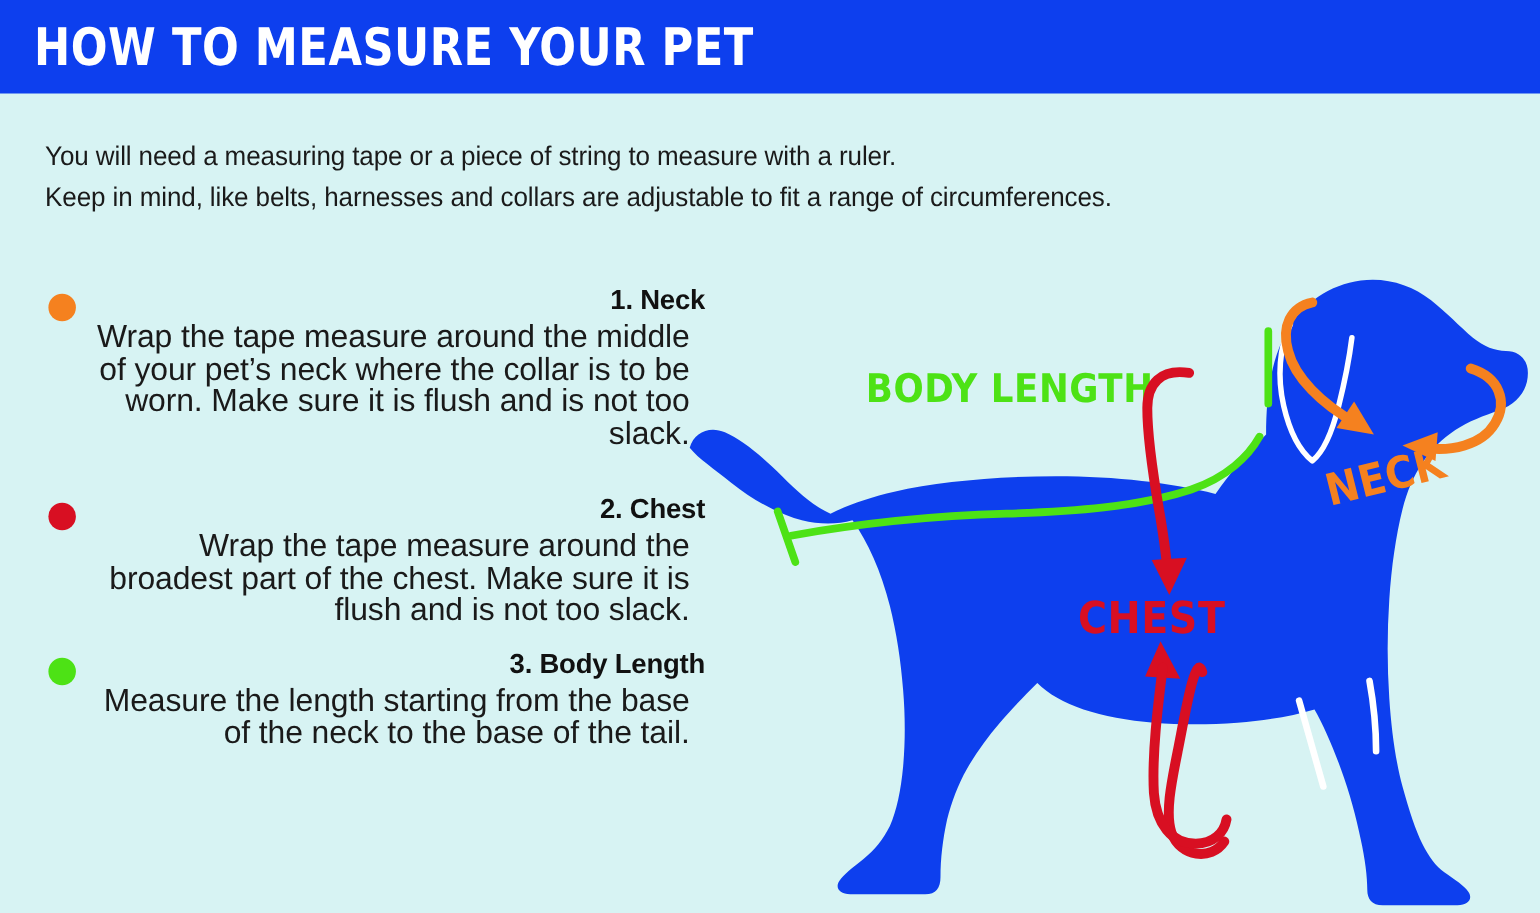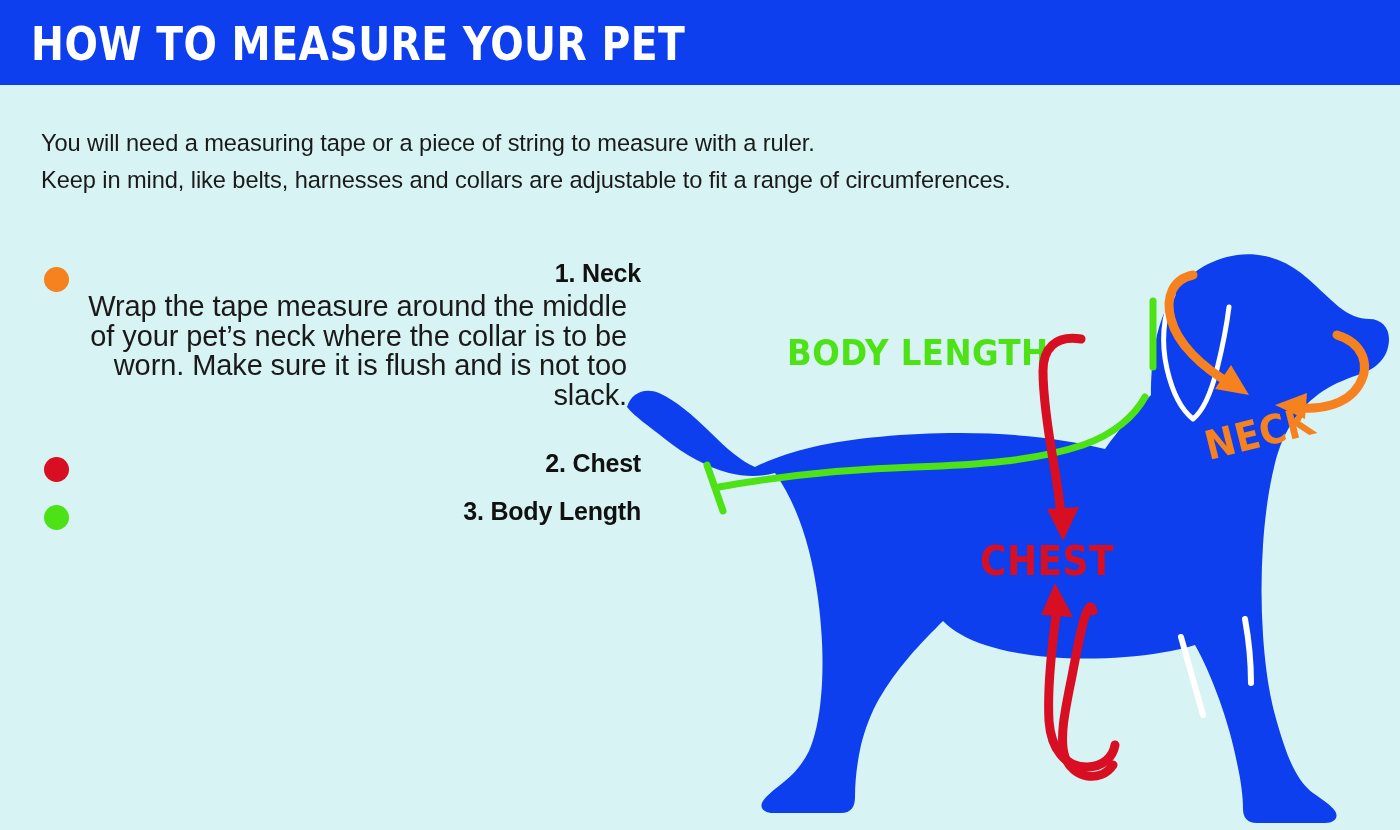--- a/index.html
+++ b/index.html
@@ -124,25 +124,27 @@
 
   <div class="step step-1">
     <span class="bullet" style="background:#f5811f"></span>
     <div class="step-title">1. Neck</div>
     <div class="step-body">Wrap the tape measure around the middle of your pet’s neck where the collar is to be worn. Make sure it is flush and is not too slack.</div>
   </div>
 
   <div class="step step-2">
     <span class="bullet" style="background:#d80f22"></span>
     <div class="step-title">2. Chest</div>
+    <div class="step-body">Wrap the tape measure around the broadest part of the chest. Make sure it is flush and is not too slack.</div>
   </div>
 
   <div class="step step-3">
     <span class="bullet" style="background:#4de215"></span>
     <div class="step-title">3. Body Length</div>
+    <div class="step-body">Measure the length starting from the base of the neck to the base of the tail.</div>
   </div>
 
 </div>
 
 <div class="diagram">
   <svg width="785" height="615" viewBox="0 0 785 615" xmlns="http://www.w3.org/2000/svg">
 
     <path fill="#0d3fee" d="M 12 192
              C 16 178, 30 172, 44 178
              C 60 185, 78 200, 96 218

